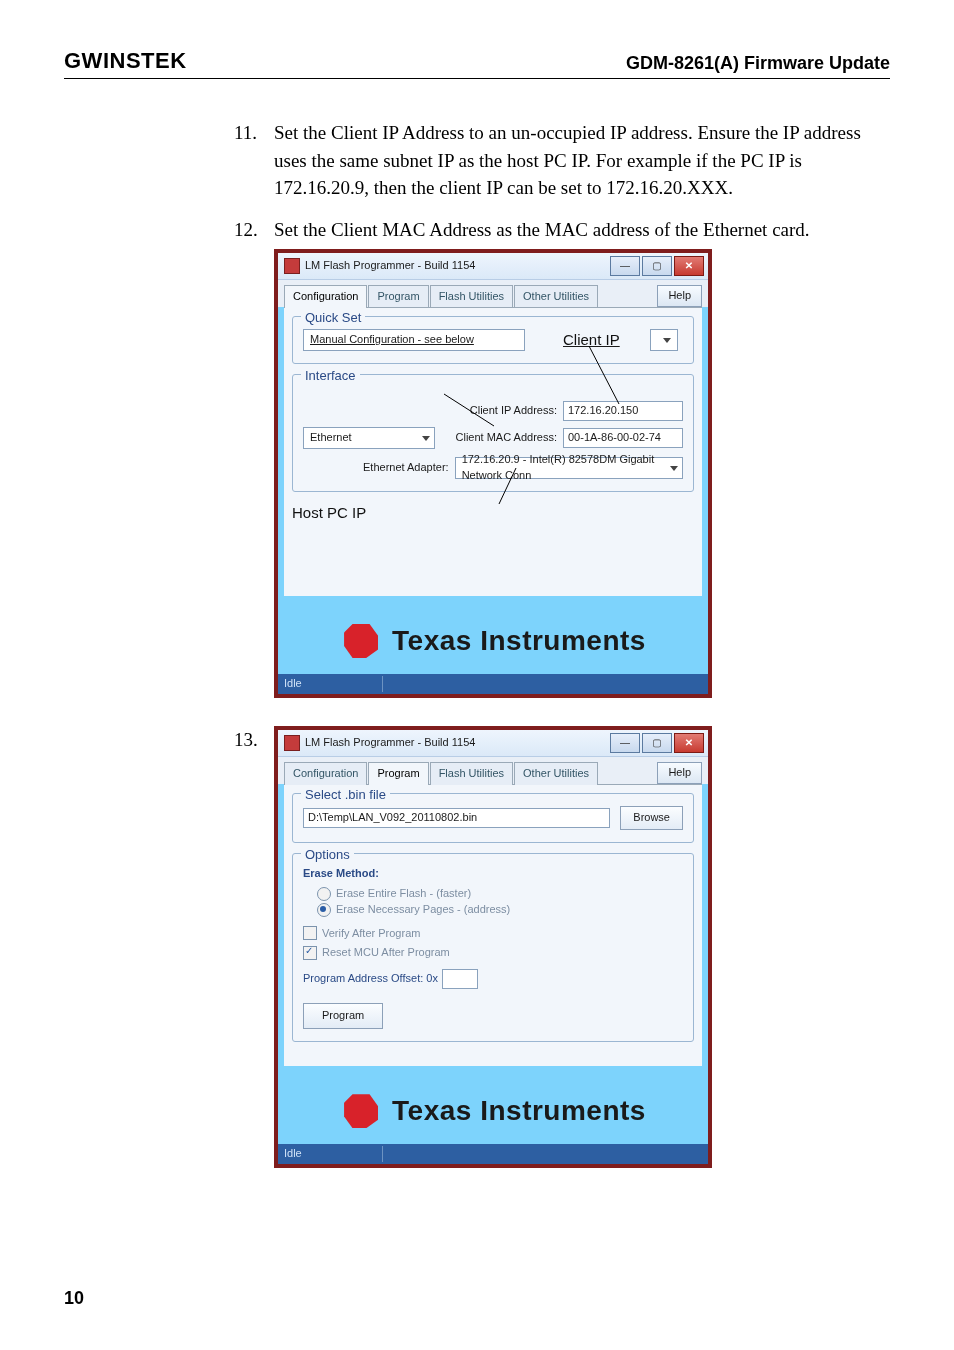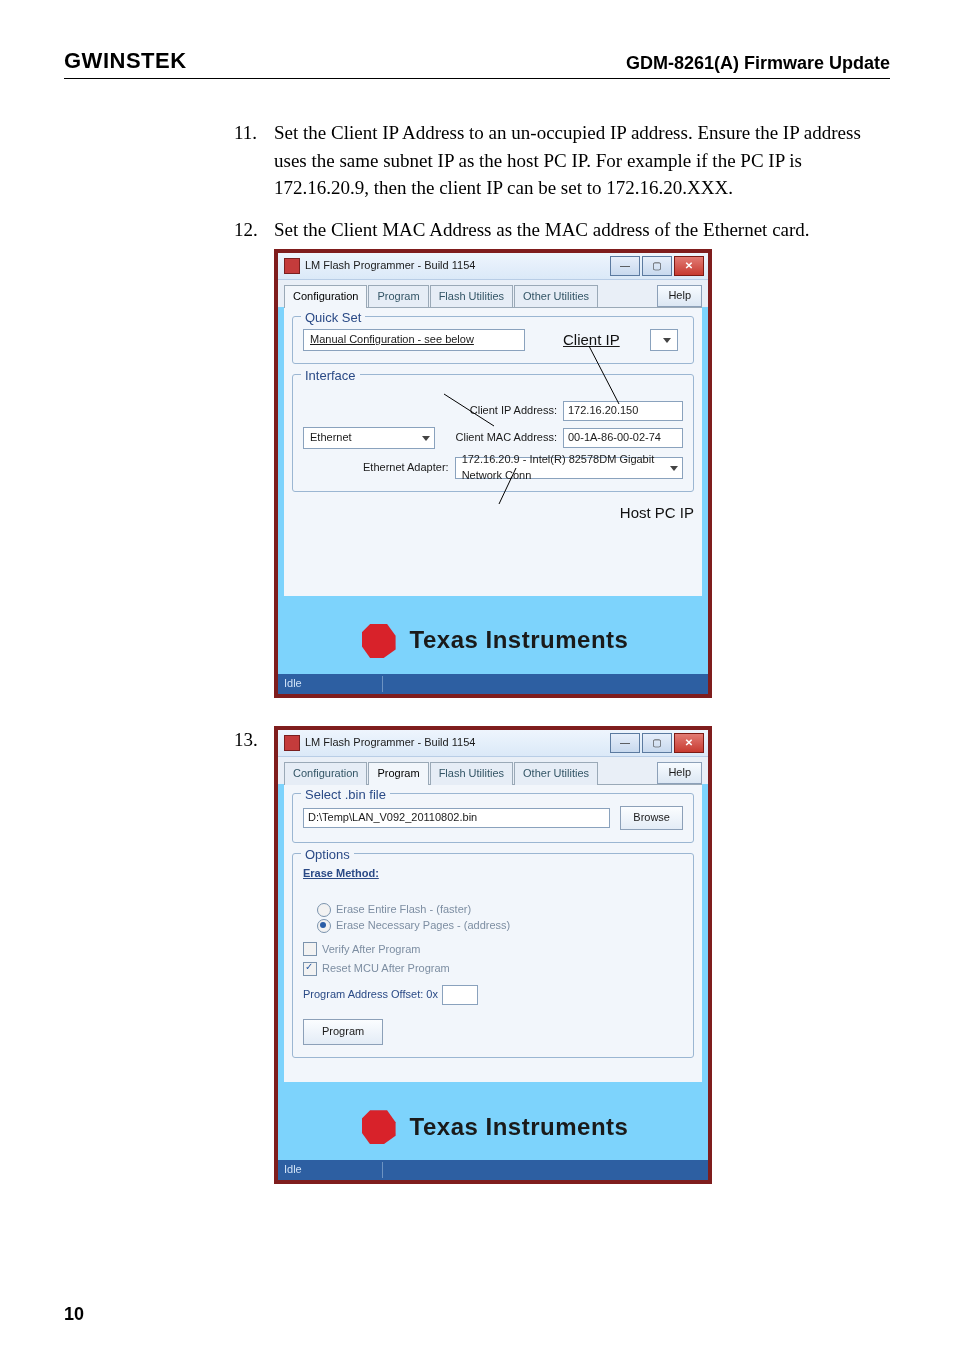--- a/index.html
+++ b/index.html
@@ -176,21 +176,21 @@
   .ti-chip {
     width:42px;height:42px;position:relative;display:inline-block;
   }
   .ti-chip::before {
     content:"";position:absolute;inset:4px;background:#d8222a;
     clip-path: polygon(25% 0, 75% 0, 100% 35%, 100% 75%, 65% 100%, 25% 100%, 0 65%, 0 25%);
   }
   .ti-text {
     font-family: Arial, sans-serif;
     font-weight:700;
-    font-size:24px;
+    font-size:28px;
     letter-spacing:0.5px;
   }
   .btn {
     display:inline-block;
     padding:3px 12px;
     border:1px solid #8ca0b8;
     background:linear-gradient(#fbfdff,#e3ecf6);
     font-size:11px;
   }
   .radio, .check {
@@ -294,21 +294,21 @@
 
               <div class="row" style="gap:6px;">
                 <span style="margin-left:60px;">Ethernet Adapter:</span>
                 <div class="select" style="flex:1;">
                   <span>172.16.20.9 - Intel(R) 82578DM Gigabit Network Conn</span>
                   <span class="arrow"></span>
                 </div>
               </div>
             </div>
 
-            <div style="text-align:right; margin-top:4px;">
+            <div style="text-align:left; margin-top:4px;">
               <span class="callout">Host PC IP</span>
             </div>
 
             <svg style="position:absolute; left:0; top:0; width:100%; height:230px; pointer-events:none;">
               <line class="svg-line" x1="305" y1="38" x2="335" y2="96"></line>
               <line class="svg-line" x1="160" y1="86" x2="210" y2="118"></line>
               <line class="svg-line" x1="215" y1="196" x2="232" y2="160"></line>
             </svg>
 
             <div style="height:58px;"></div>
@@ -358,21 +358,21 @@
                 <div class="textin" style="flex:1;">
                   <span>D:\Temp\LAN_V092_20110802.bin</span>
                 </div>
                 <div class="btn">Browse</div>
               </div>
             </div>
 
             <div class="group">
               <span class="legend">Options</span>
 
-              <div class="muted" style="font-weight:600; color:#2a4a86; margin-bottom:20px;text-decoration:underline;">Erase Method:</div>
+              <div class="muted" style="font-weight:600; color:#2a4a86; margin-bottom:4px;">Erase Method:</div>
               <div class="row muted" style="padding-left:14px;">
                 <span class="radio"></span>
                 <span>Erase Entire Flash - (faster)</span>
               </div>
               <div class="row muted" style="padding-left:14px; margin-bottom:8px;">
                 <span class="radio sel"></span>
                 <span>Erase Necessary Pages - (address)</span>
               </div>
 
               <div class="row muted" style="margin-bottom:4px;">

